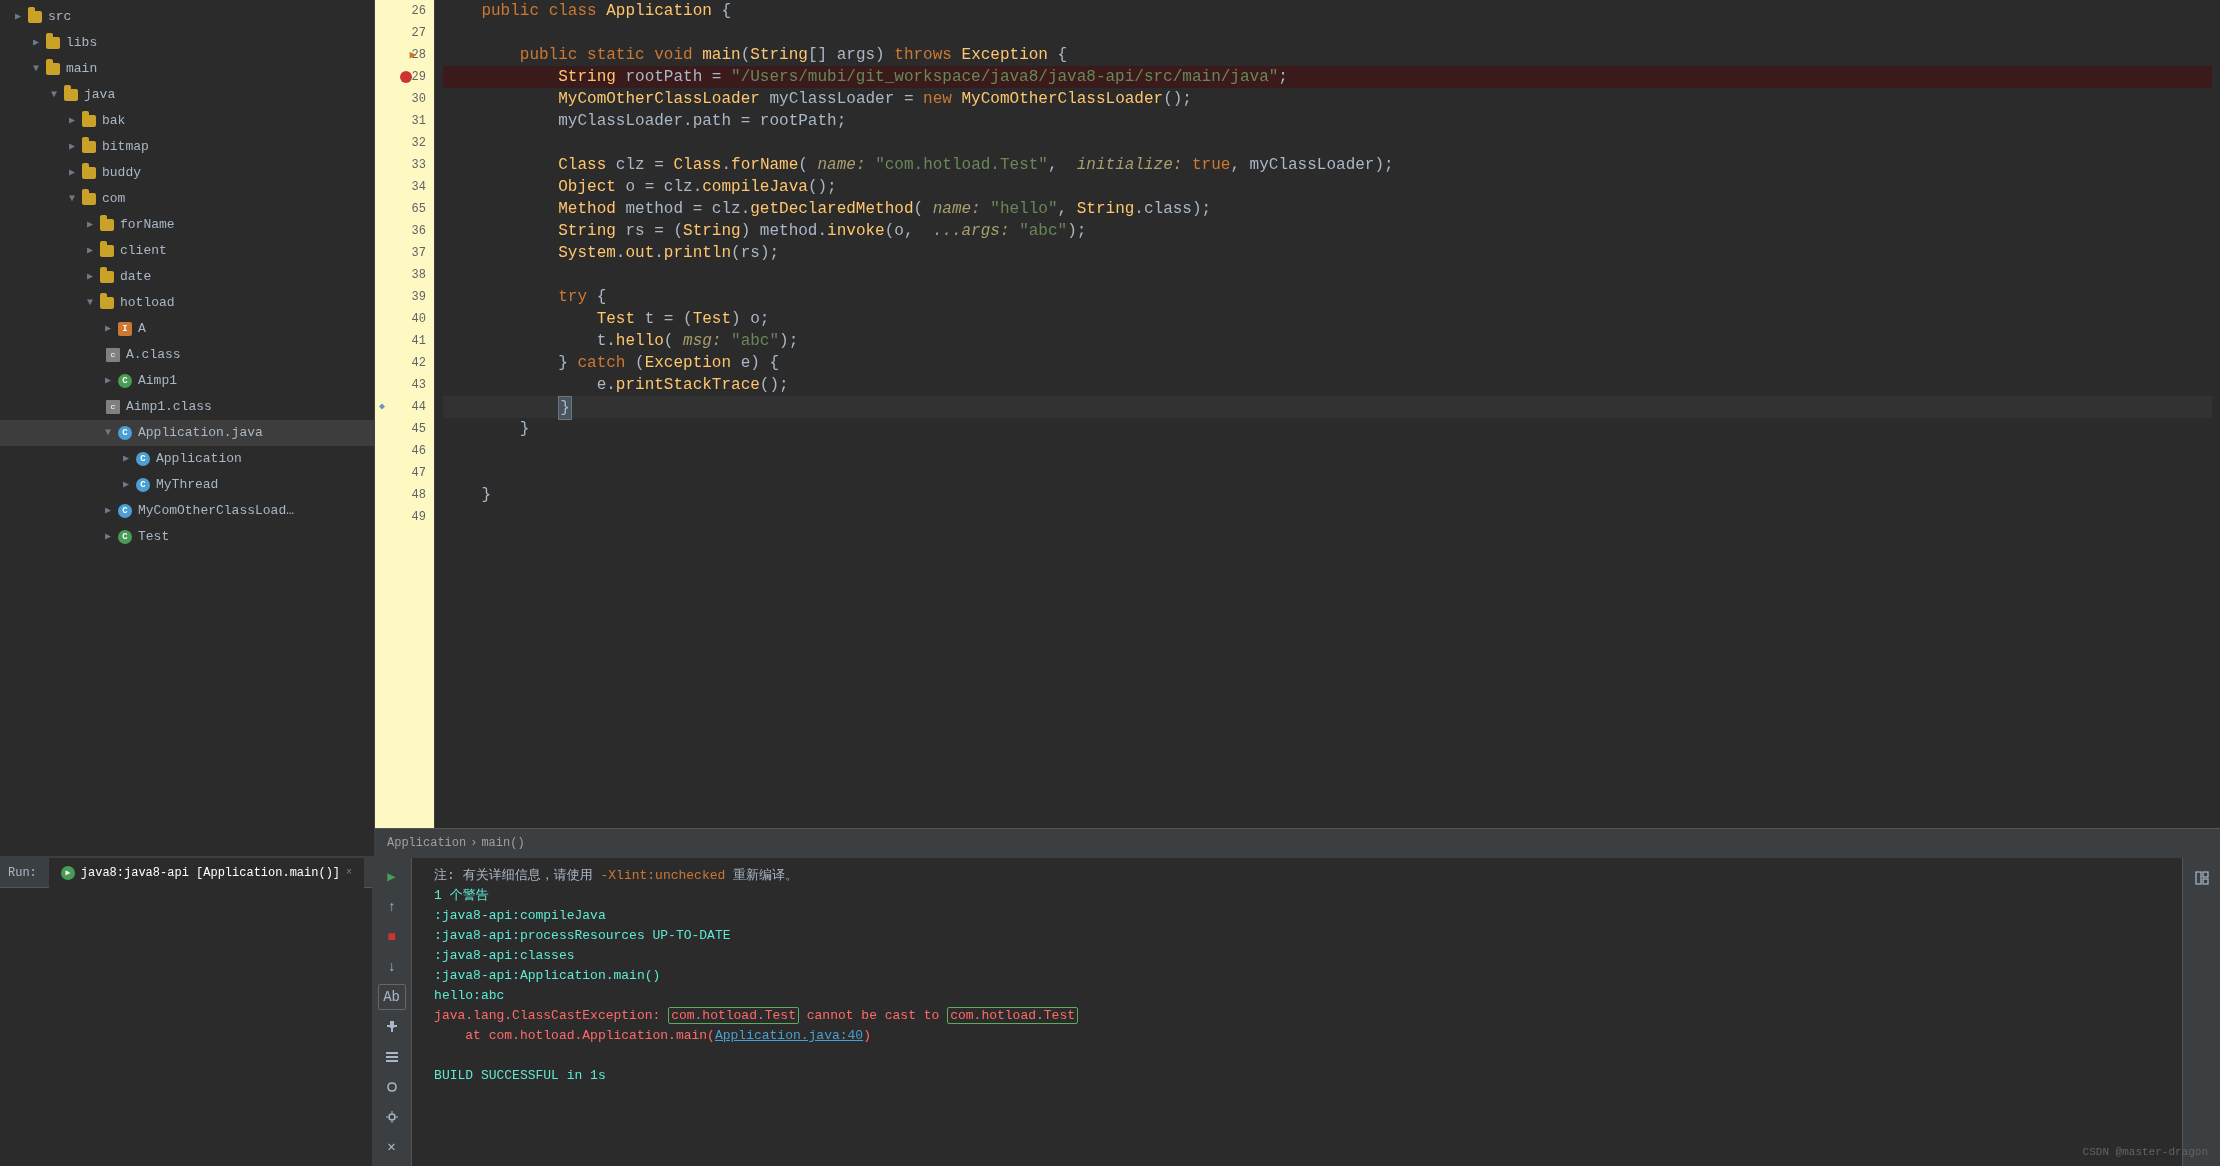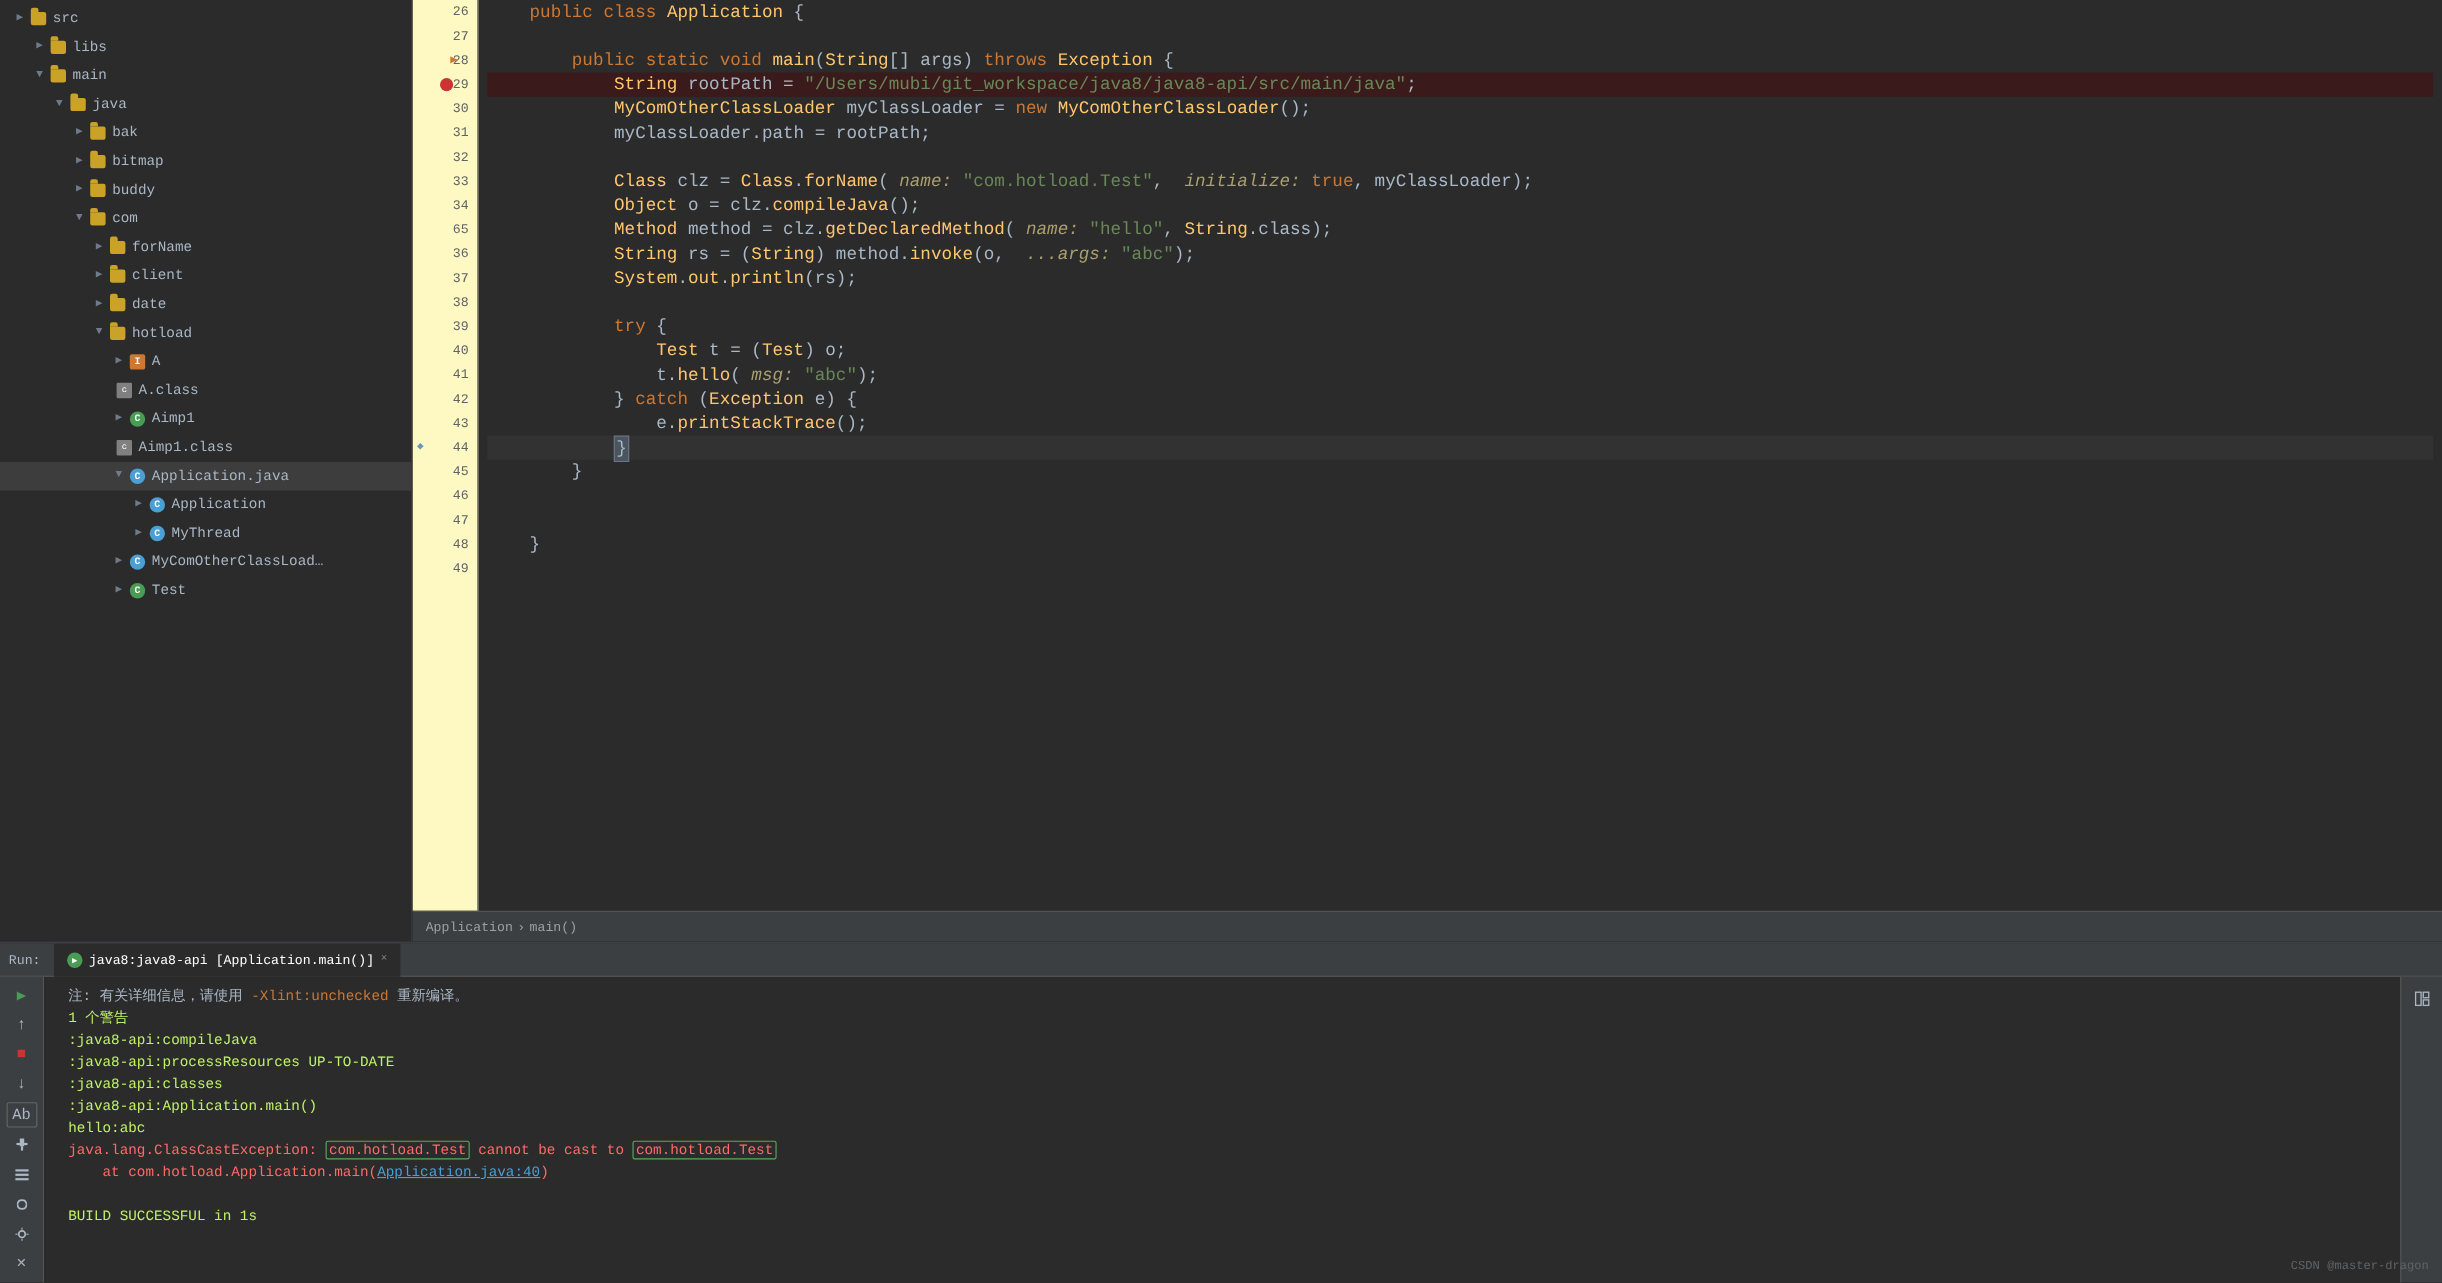--- a/index.html
+++ b/index.html
@@ -209,21 +209,21 @@
       border-top: 1px solid #555;
     }
     .breadcrumb-bar span { margin-right: 4px; }
 
     
     .run-panel {
       height: 310px;
       background: #2b2b2b;
       border-top: 2px solid #3c3f41;
       display: flex;
-      flex-direction: column;
+      flex-direction: row;
     }
     .run-tab-bar {
       height: 30px;
       background: #3c3f41;
       display: flex;
       align-items: center;
       padding: 0 8px;
       border-bottom: 1px solid #555;
     }
     .run-tab {
@@ -273,21 +273,21 @@
     .run-output {
       flex: 1;
       overflow-y: auto;
       padding: 8px 22px;
       font-size: 13px;
       font-family: 'Courier New', monospace;
       color: #a9b7c6;
       line-height: 20px;
     }
     .run-output .warning { color: #a9b7c6; }
-    .run-output .info { color: #bef264; }
+    .run-output .info { color: #5eead4; }
     .run-output .error { color: #ff6b68; }
     .highlighted-box {
       display: inline;
       border: 1.5px solid #5aad5a;
       padding: 0 2px;
       border-radius: 2px;
     }
     .run-output .link { color: #4a9fd4; text-decoration: underline; cursor: pointer; }
     .run-right-toolbar {
       width: 38px;

